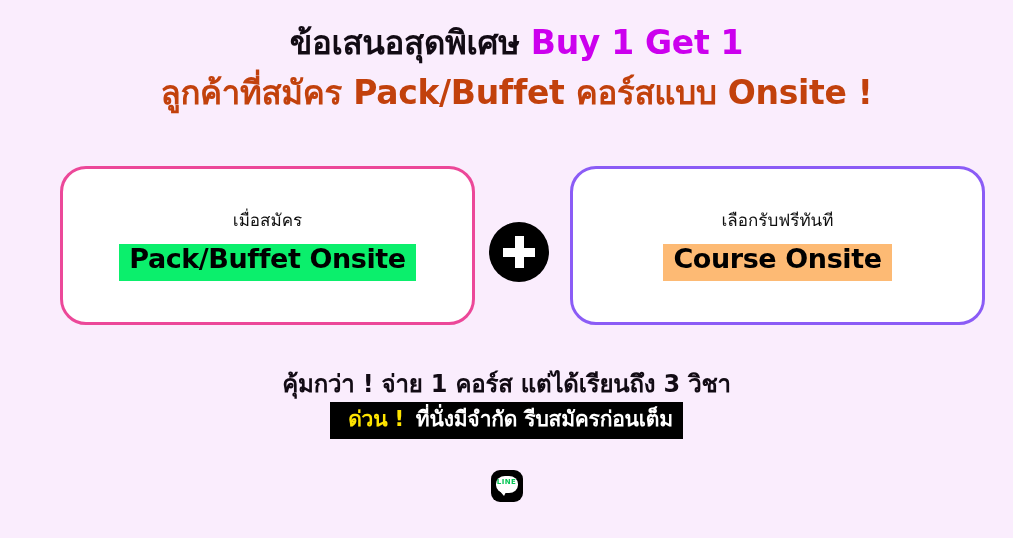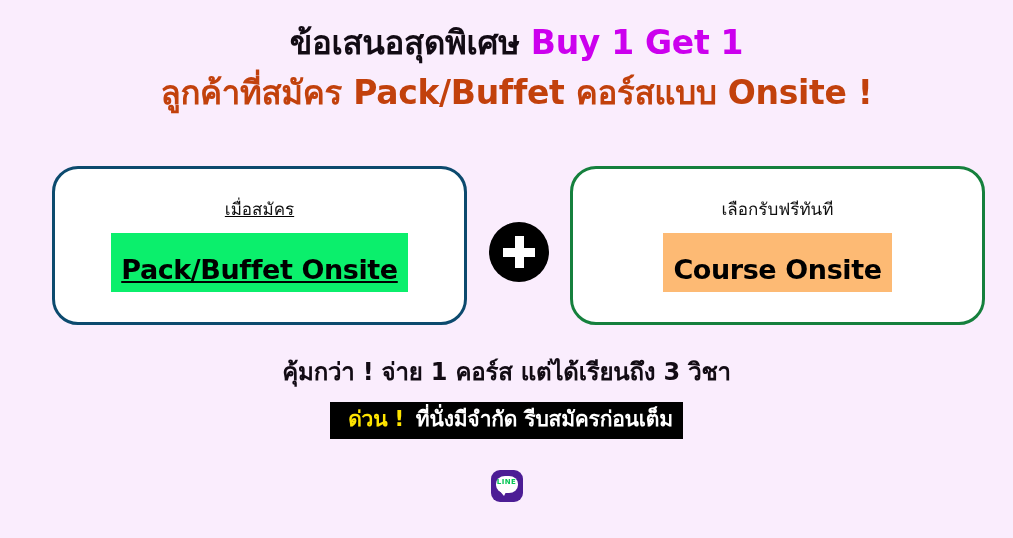--- a/index.html
+++ b/index.html
@@ -56,38 +56,38 @@
     width: 415px;
     height: 159px;
     background: #ffffff;
     border-radius: 26px;
     box-sizing: border-box;
     display: flex;
     flex-direction: column;
     align-items: center;
     justify-content: center;
   }
-  .offer-card.left  { left: 52px;  border: 3px solid #0c4a6e; text-decoration: underline; }
-  .offer-card.right { left: 570px; border: 3px solid #15803d; }
+  .offer-card.left  { left: 60px;  border: 3px solid #ec4899; }
+  .offer-card.right { left: 570px; border: 3px solid #8b5cf6; }
 
   .card-caption {
     font-size: 17px;
     font-weight: 400;
     color: #101010;
     line-height: 1.2;
     margin-bottom: 14px;
     white-space: nowrap;
   }
 
   .card-highlight {
     font-size: 27px;
     font-weight: 700;
     color: #000000;
     line-height: 1.0;
-    padding: 23px 10px 9px 10px;
+    padding: 1px 10px 9px 10px;
     white-space: nowrap;
     letter-spacing: -0.4px;
   }
   .card-highlight.green  { background: #0bef6c; }
   .card-highlight.purple { background: #fdba74; }
 
   
   .plus-badge {
     position: absolute;
     left: 489px;
@@ -107,21 +107,21 @@
   }
   .plus-badge .bar.v {
     left: 25.5px; top: 14px;
     width: 9px; height: 32px;
   }
 
   
   .value-line {
     position: absolute;
     left: 0;
-    top: 352px;
+    top: 364px;
     width: 1013px;
     text-align: center;
     font-size: 24px;
     font-weight: 700;
     color: #120b14;
     white-space: nowrap;
     letter-spacing: -0.2px;
   }
 
   
@@ -154,21 +154,21 @@
     display: flex;
     align-items: center;
     justify-content: center;
     gap: 11px;
   }
   .line-icon {
     position: relative;
     width: 32px;
     height: 32px;
     border-radius: 9px;
-    background: #4c1d95;
+    background: #000000;
     flex: 0 0 auto;
   }
   .line-icon .bubble {
     position: absolute;
     left: 5px;
     top: 6px;
     width: 22px;
     height: 17px;
     background: #ffffff;
     border-radius: 9px / 8px;

